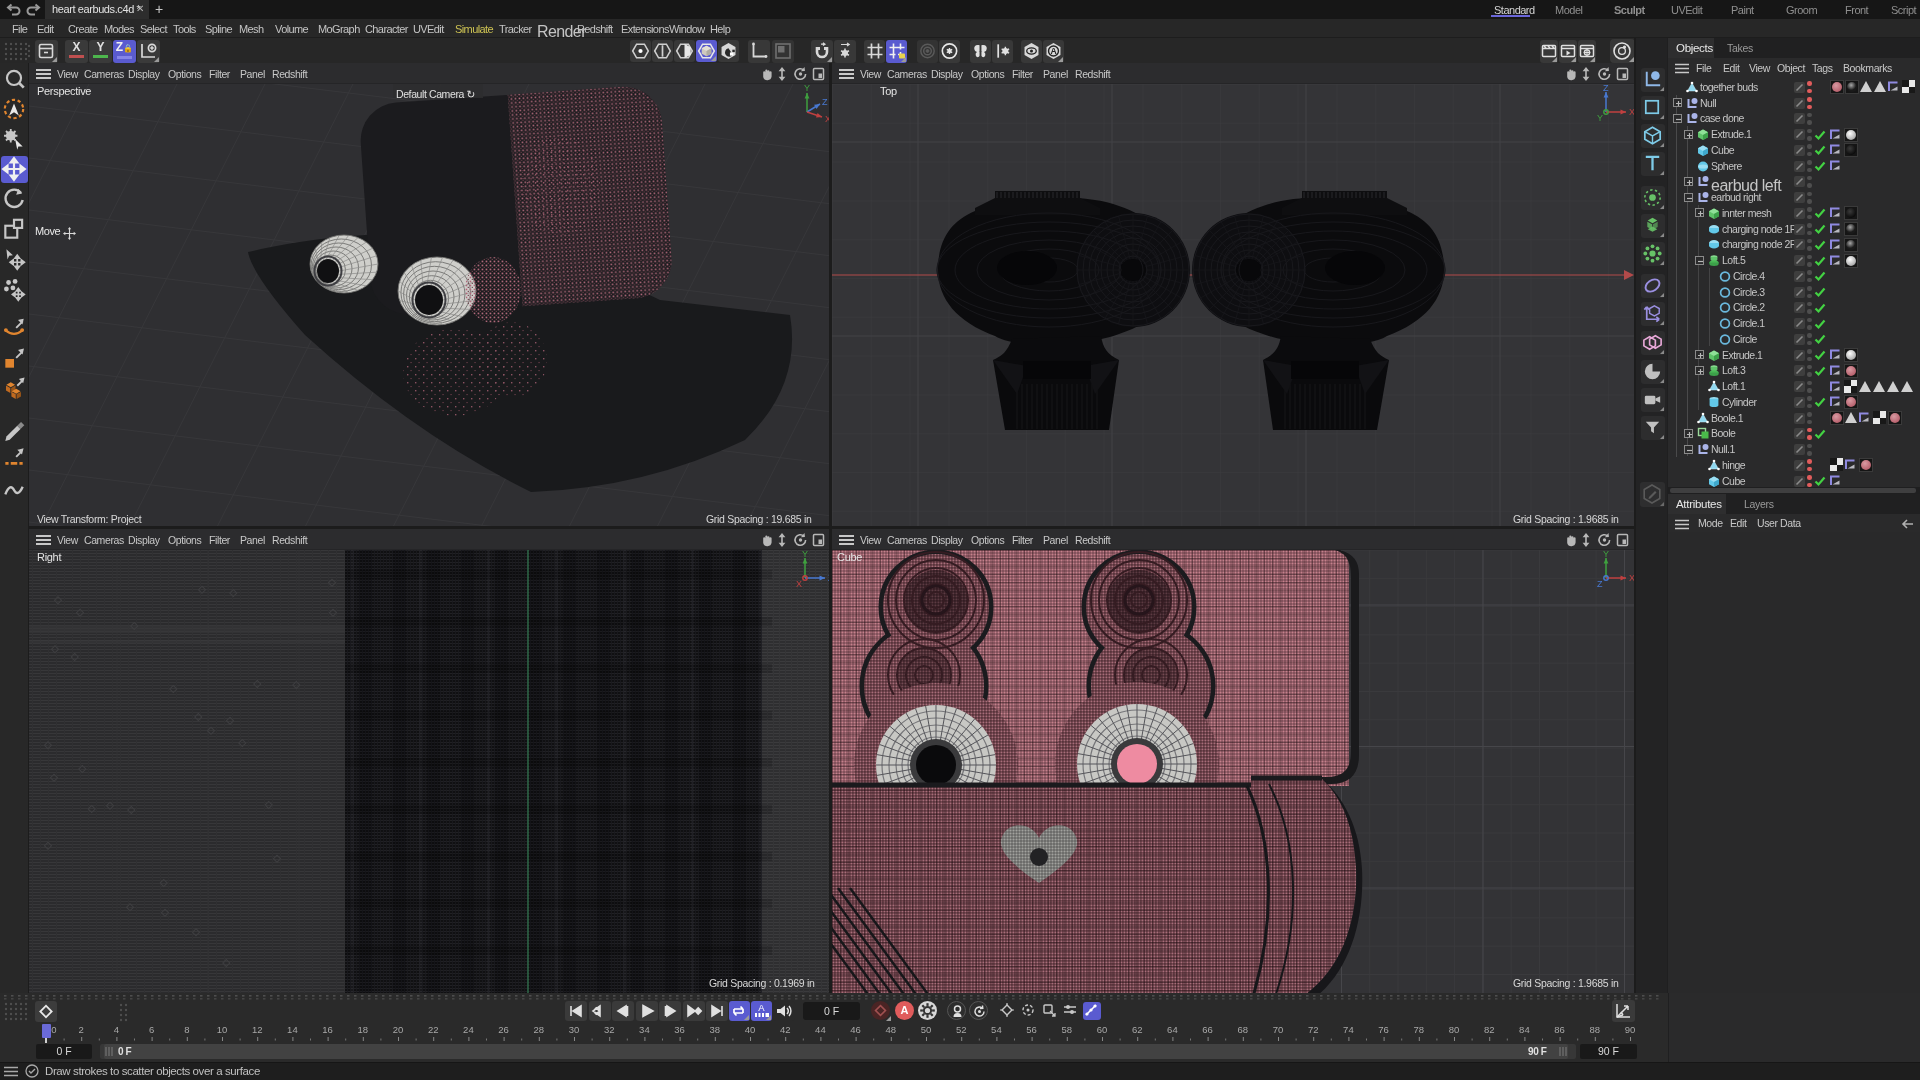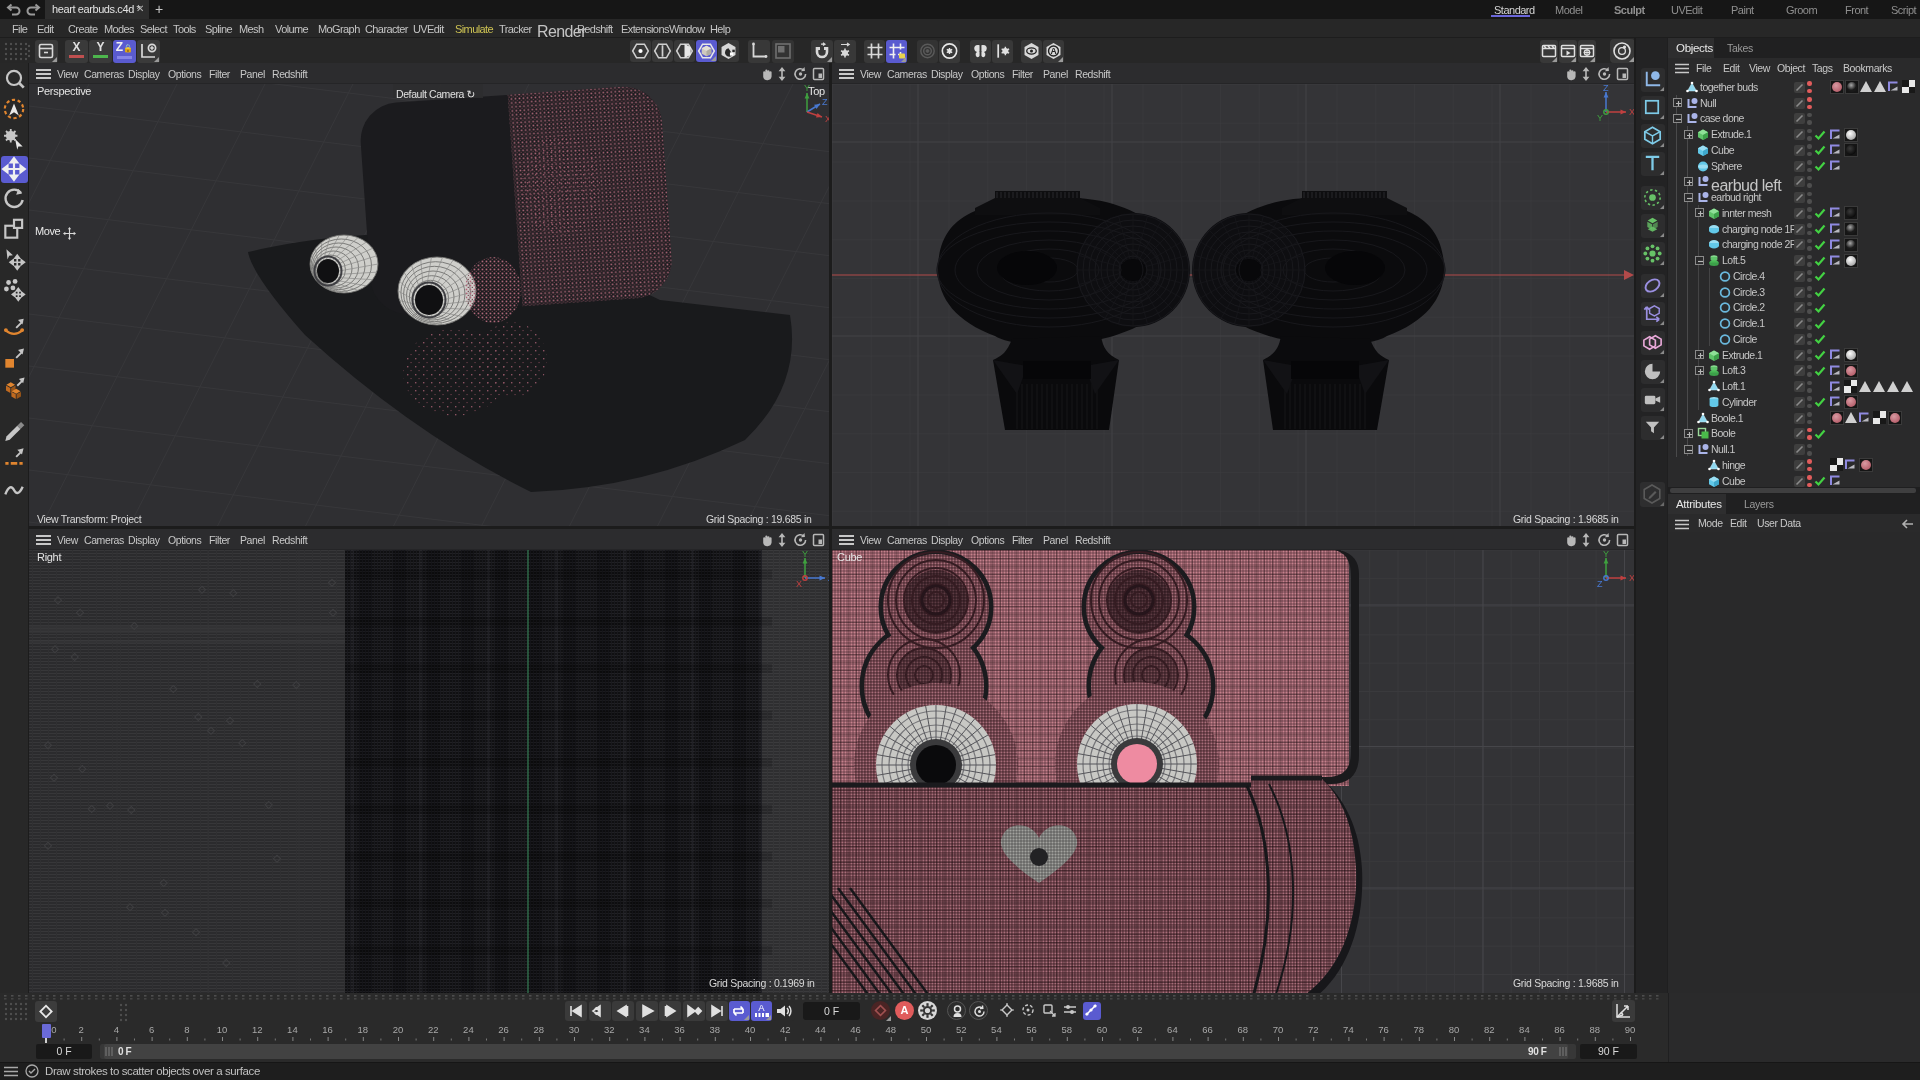--- a/index.html
+++ b/index.html
@@ -837,21 +837,21 @@
     <path d="M478 300 V345" stroke="#1a1a1d" stroke-width="0.8"></path>
     <path d="M473 300 V345" stroke="#1a1a1d" stroke-width="0.8"></path>
     <path d="M468 300 V345" stroke="#1a1a1d" stroke-width="0.8"></path>
     <path d="M463 300 V345" stroke="#1a1a1d" stroke-width="0.8"></path>
     <path d="M458 300 V345" stroke="#1a1a1d" stroke-width="0.8"></path>
     <path d="M453 300 V345" stroke="#1a1a1d" stroke-width="0.8"></path>
     <path d="M 557 276 L 523 282 L 533 310 Z" fill="#121215"></path>
     <path d="M 431 276 L 465 282 L 455 310 Z" fill="#121215"></path>
     <rect x="459" y="277" width="68" height="18" fill="#060608"></rect>
   </svg>
-<div class="ab" style="left:808px;top:85px;color:#e4e4e4;letter-spacing:-0.3px;font-size:11px;font-weight:400;white-space:nowrap;">Top</div>
+<div class="ab" style="left:880px;top:85px;color:#e4e4e4;letter-spacing:-0.3px;font-size:11px;font-weight:400;white-space:nowrap;">Top</div>
 <div class="ab" style="left:1513px;top:513px;color:#d8d8d8;letter-spacing:-0.3px;font-size:10.5px;font-weight:400;white-space:nowrap;">Grid Spacing : 1.9685 in</div>
 <svg class="ab" style="left:1596px;top:84px" width="42" height="42" viewBox="0 0 42 42">
     <g font-family="Liberation Sans">
       <path d="M10.0 28.0 L10.0 8.0" stroke="#4878d0" stroke-width="1.5"></path>
       <path d="M10.0 8.0 L12.4 13.5 L7.6 13.5 Z" fill="#4878d0"></path>
       <text x="7" y="7" fill="#4878d0" font-size="9">Z</text>
       <path d="M10.0 28.0 L30.0 28.0" stroke="#c04040" stroke-width="1.5"></path>
       <path d="M30.0 28.0 L24.5 30.4 L24.5 25.6 Z" fill="#c04040"></path>
       <text x="33" y="31" fill="#c04040" font-size="9">X</text>
       <circle cx="10" cy="28" r="2.2" fill="none" stroke="#3fa03f" stroke-width="1.4"></circle>

